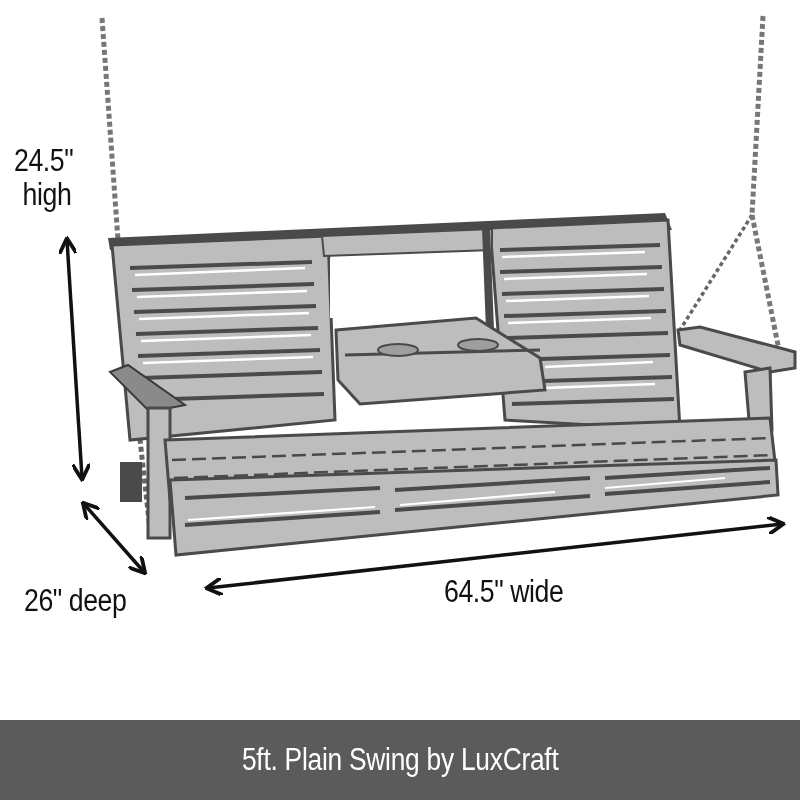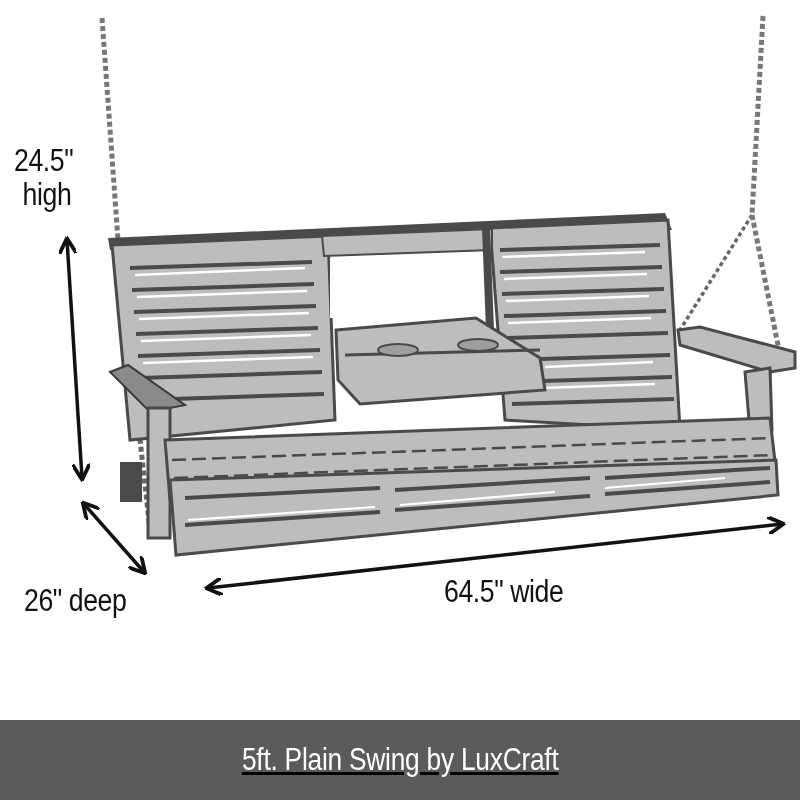--- a/index.html
+++ b/index.html
@@ -14,21 +14,21 @@
       font-size: 31px; line-height: 34px; letter-spacing: -0.5px;
       transform: scaleX(0.86); transform-origin: left top;
       white-space: nowrap;
     }
     .label-high { left: 14px; top: 144px; text-align: center; }
     .label-high span { display: block; }
     .label-deep { left: 24px; top: 584px; }
     .label-wide { left: 444px; top: 575px; }
     .footer {
       position: absolute; left: 0; top: 720px; width: 800px; height: 80px;
-      background: #5b5b5b; display: flex; align-items: center; justify-content: center; text-decoration: underline;
+      background: #5b5b5b; display: flex; align-items: center; justify-content: center;
     }
     .footer-title {
       color: #ffffff; font-family: "Liberation Sans", sans-serif; font-size: 31px;
       transform: scaleX(0.85); white-space: nowrap; letter-spacing: -0.3px;
     }
   </style>
 </head>
 <body>
 
 <div class="canvas">

